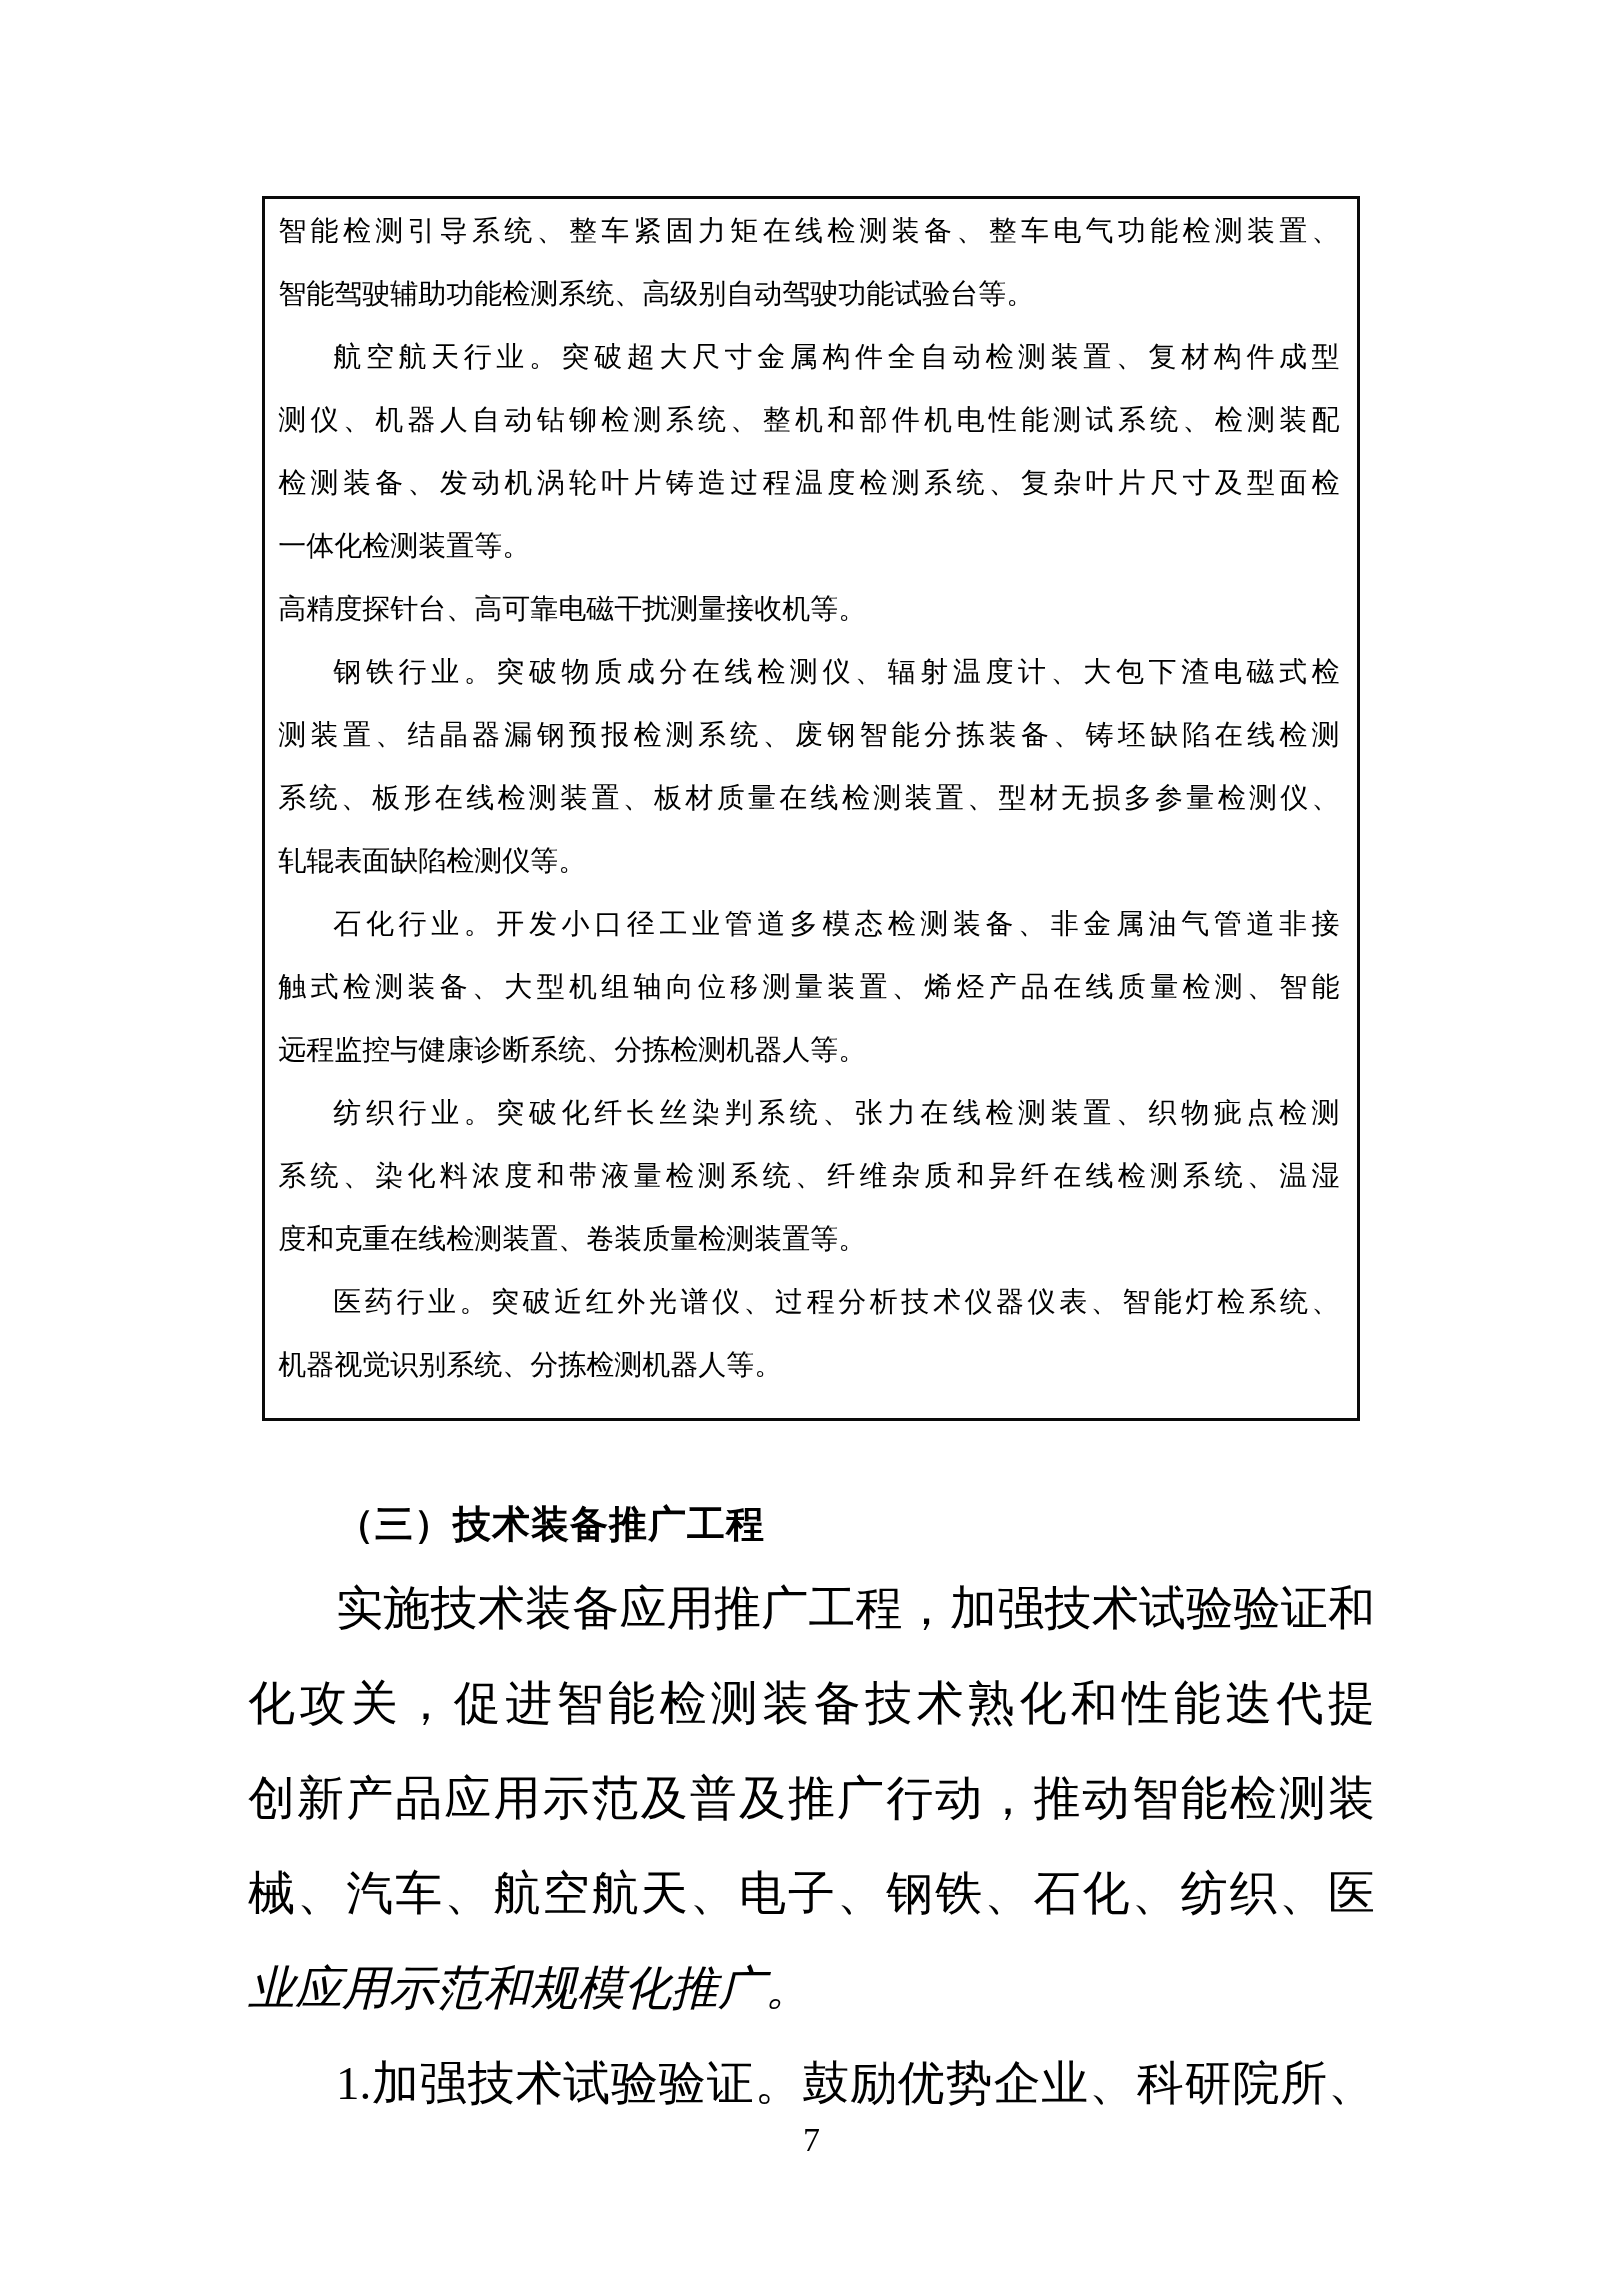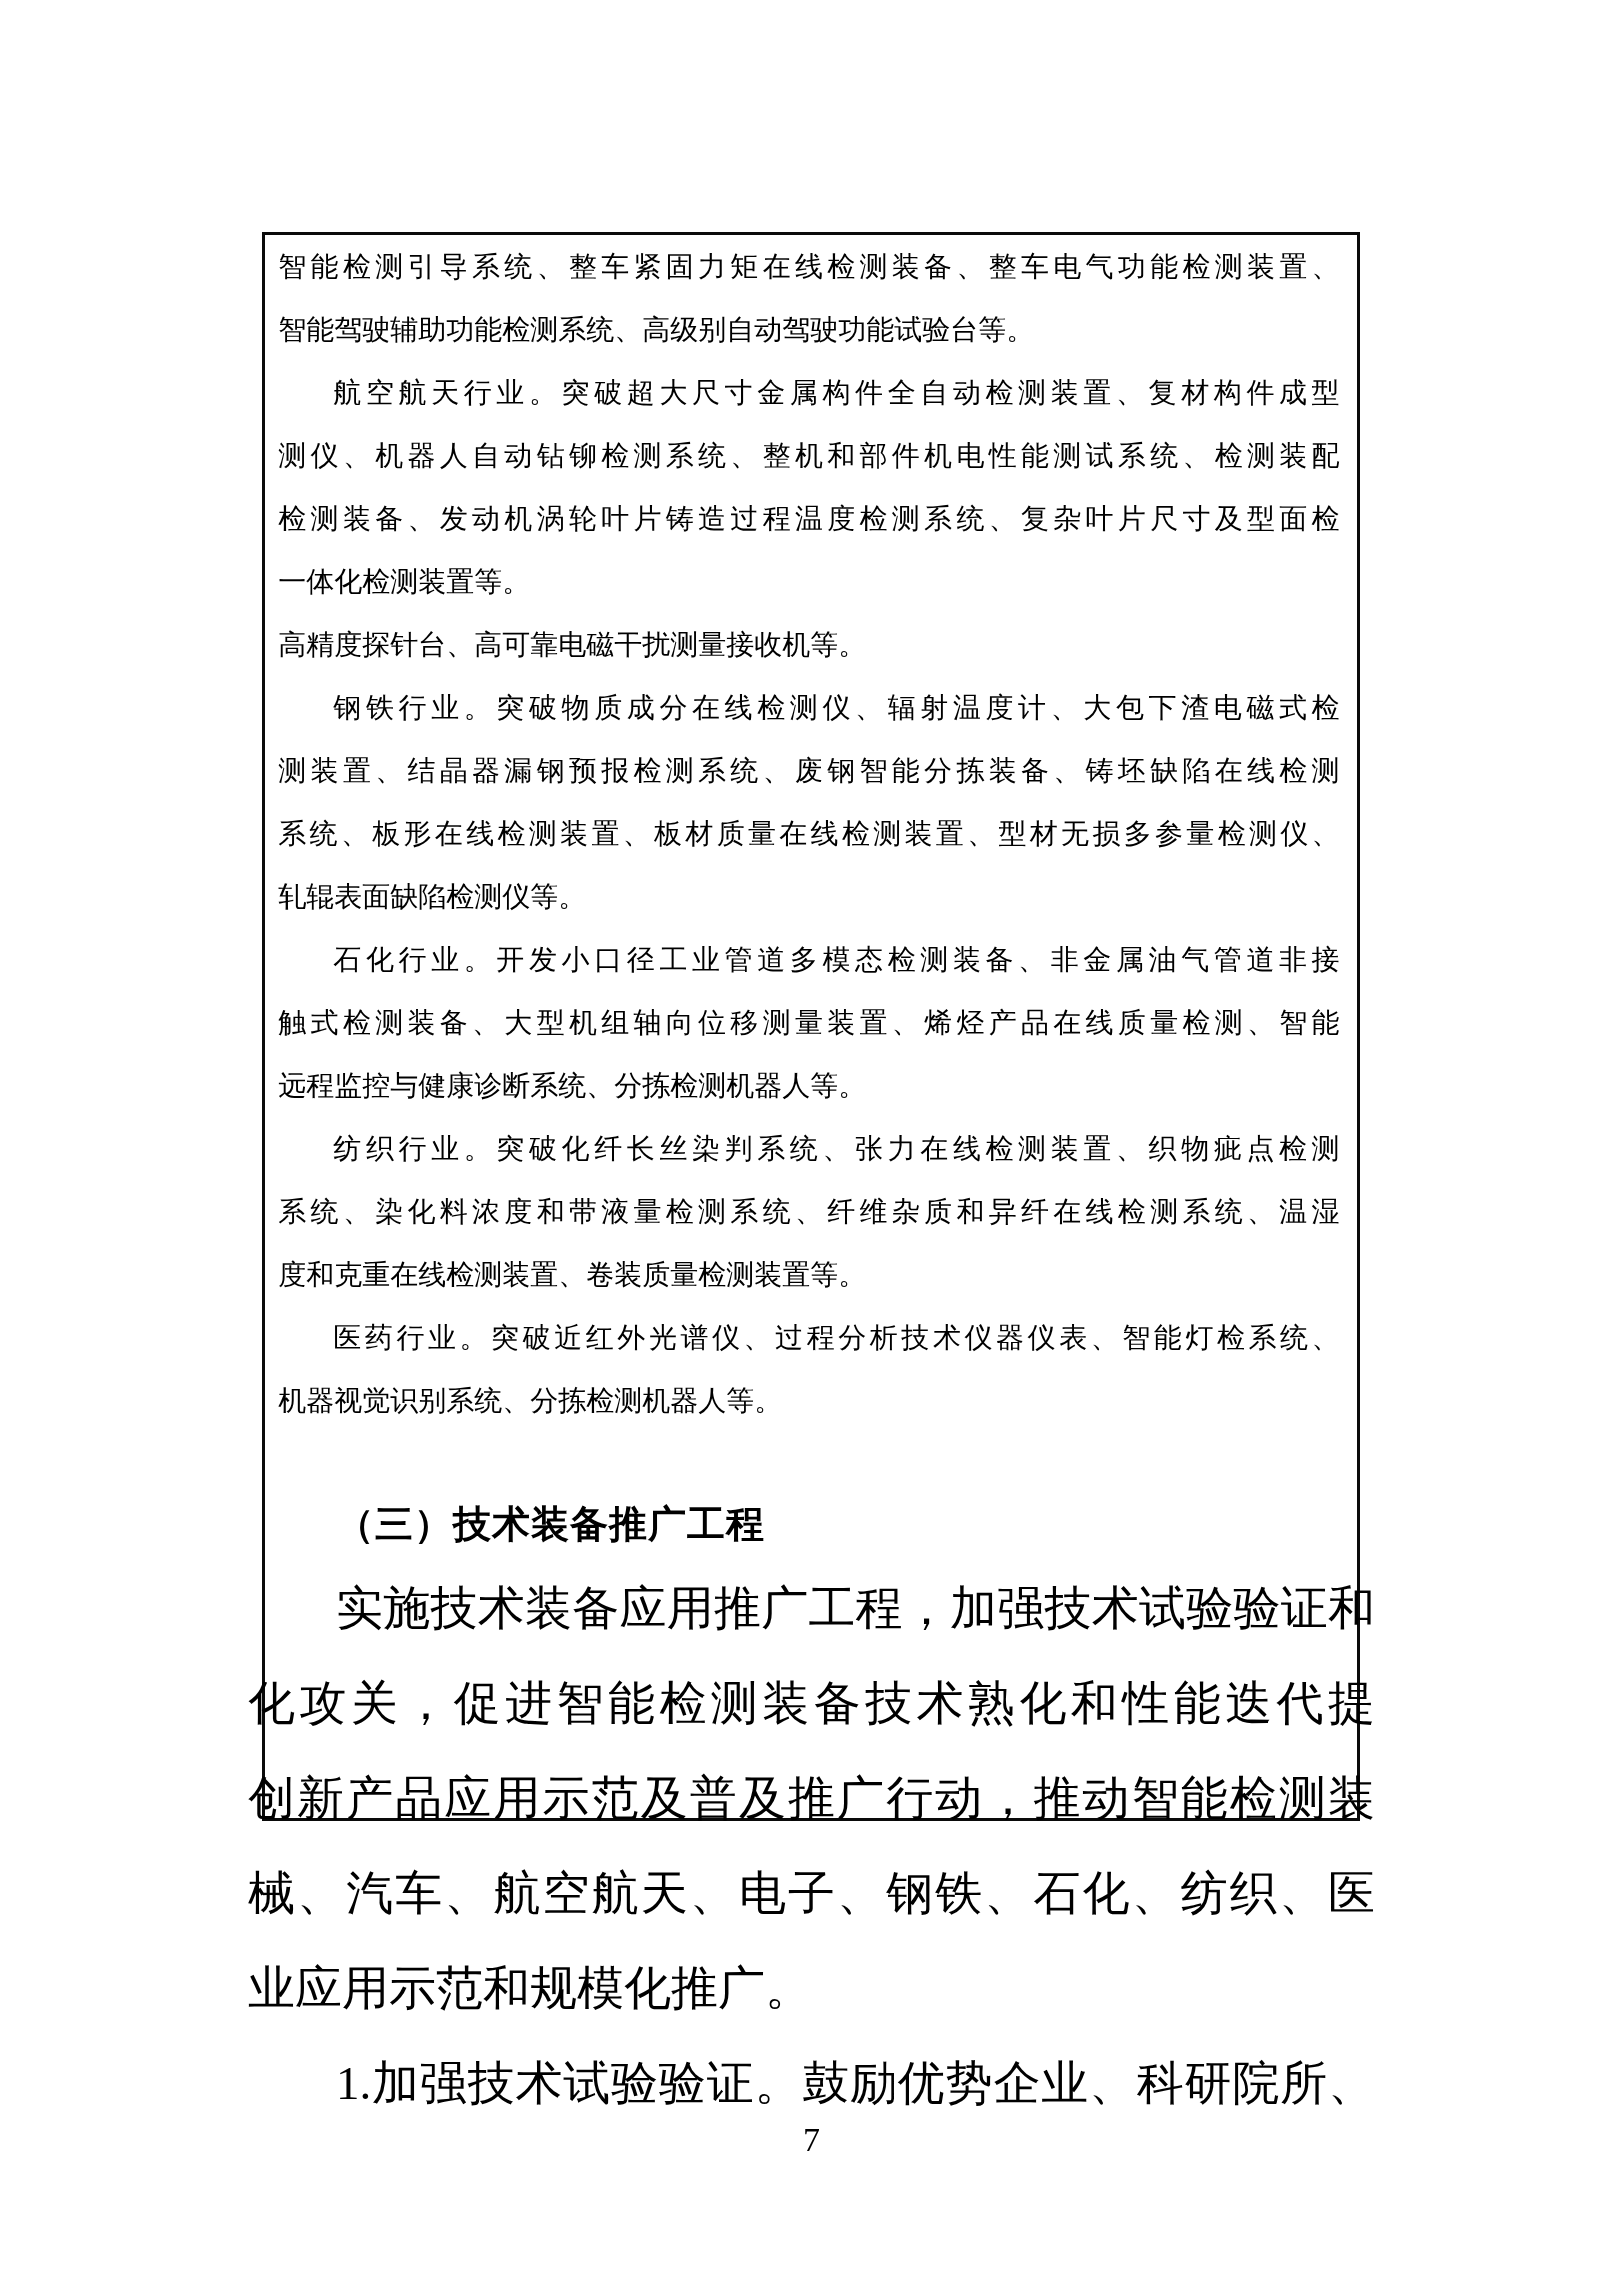--- a/index.html
+++ b/index.html
@@ -15,26 +15,25 @@
     color: #000000;
     font-family: "Liberation Serif", "DejaVu Serif", serif;
     overflow: hidden;
   }
   
   .content-box {
     position: absolute;
     left: 262px;
     top: 196px;
     width: 1098px;
-    height: 1589px;
+    height: 1225px;
     border: 3.1px solid #0a0a0a;
     box-sizing: border-box;
     padding: 0 17.4px 0 13.3px;
     overflow: hidden;
-    margin-top: 36px;
   }
   .content-box .text-line {
     font-size: 28px;
     line-height: 63px;
     height: 63px;
     white-space: nowrap;
     text-align: justify;
     text-align-last: justify;
     text-justify: inter-character;
     word-break: break-all;
@@ -71,20 +70,21 @@
     line-height: 95px;
     height: 95px;
     text-align: justify;
     text-align-last: justify;
     text-justify: inter-character;
     word-break: break-all;
     overflow: hidden;
   }
   .body-text .text-line.para-end {
     text-align-last: left;
+    font-style: italic;
   }
   .body-text .text-line.indent {
     text-indent: 88px;
   }
   
   .page-number {
     position: absolute;
     left: 0;
     top: 2117px;
     width: 100%;

